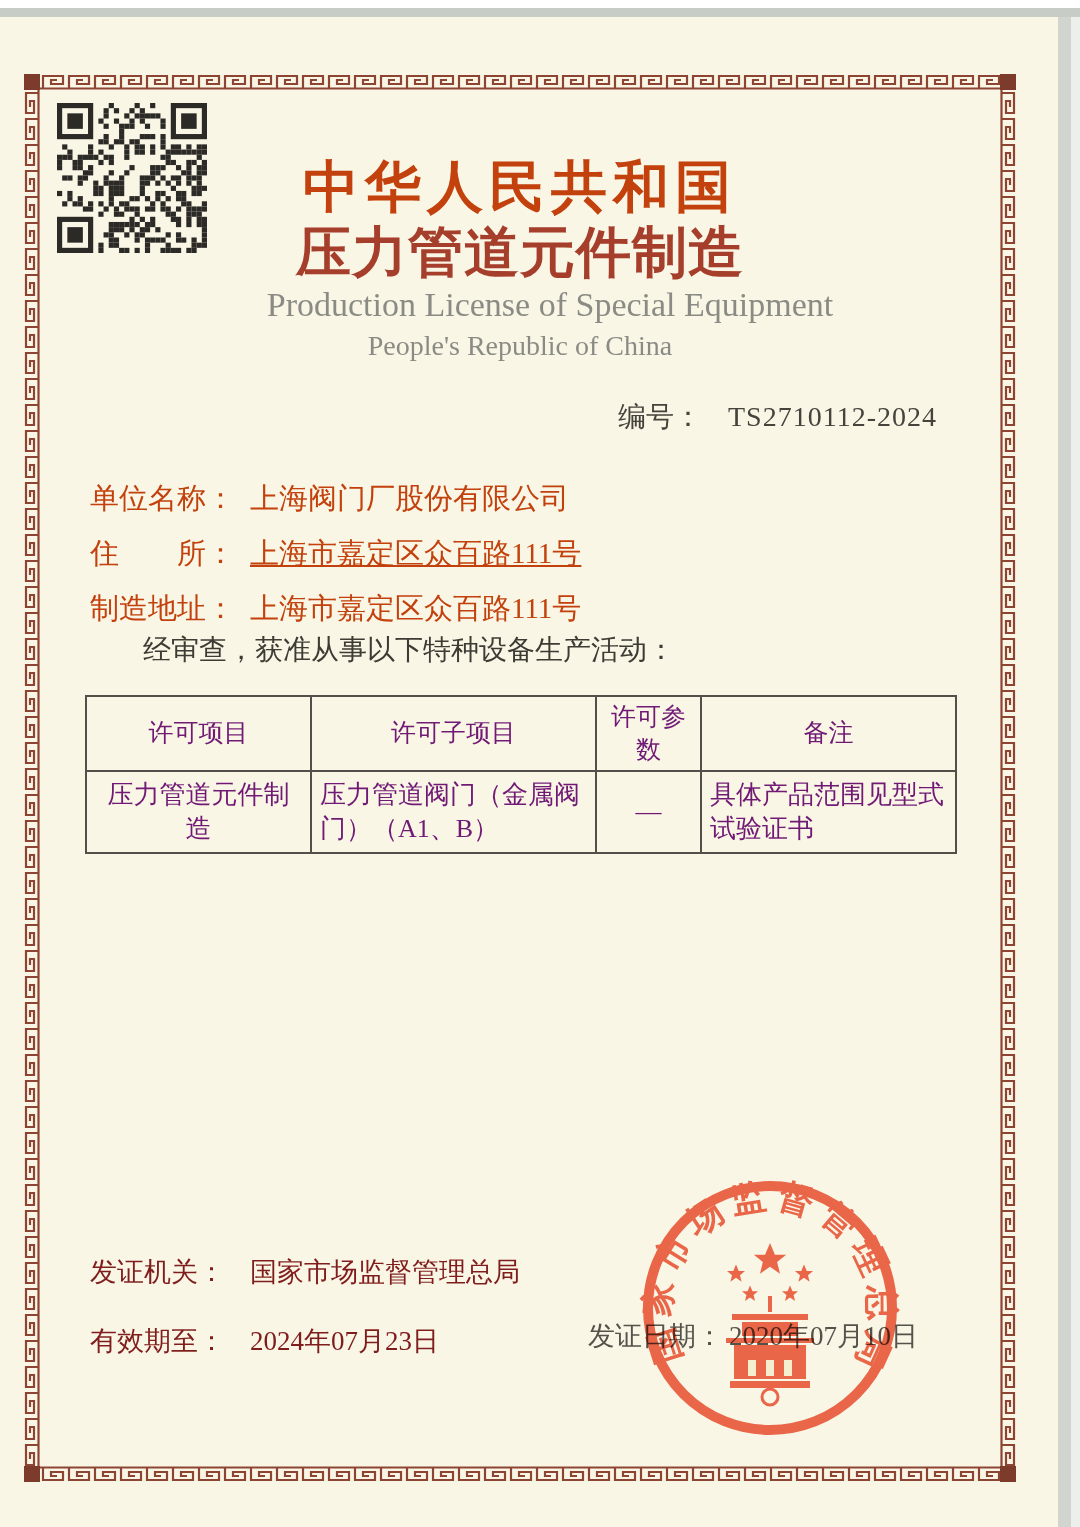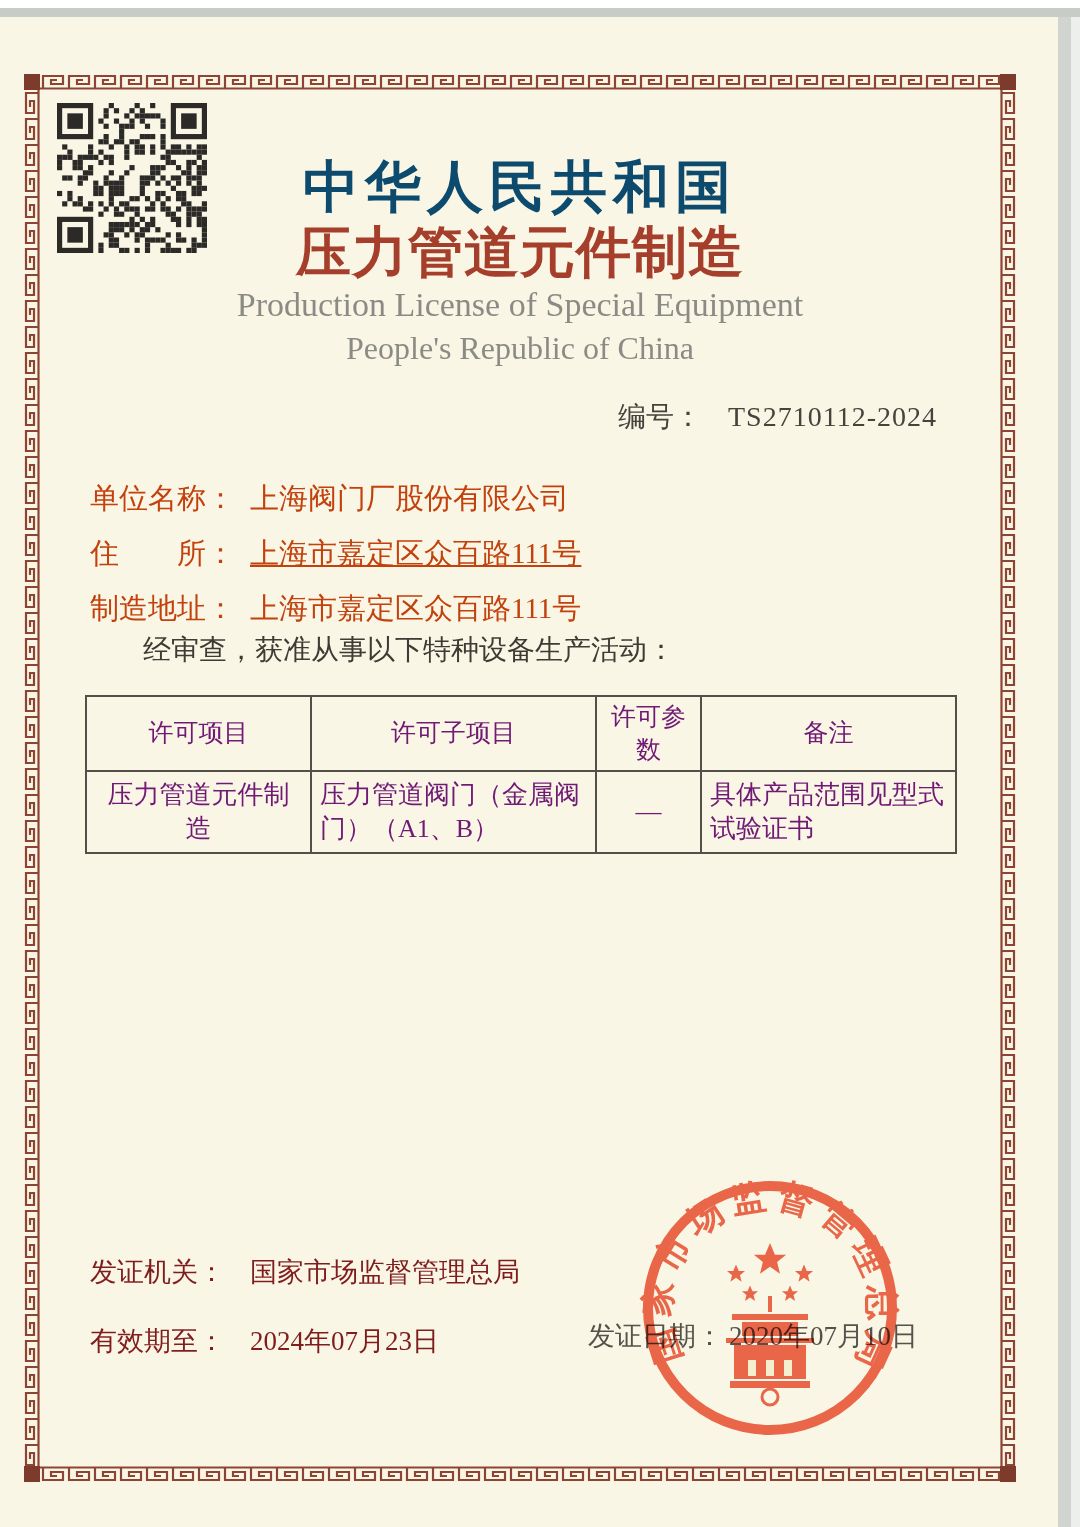--- a/index.html
+++ b/index.html
@@ -10,24 +10,24 @@
   .top-divider { left:0; top:8px; width:1080px; height:9px; background:#c8ccc7; }
   .paper { left:0; top:17px; width:1058px; height:1510px; background:#faf6e5; }
   .edge-shadow { left:1058px; top:17px; width:13px; height:1510px; background:#d2d4d0; }
   .edge-fade { left:1071px; top:17px; width:9px; height:1510px; background:#edefec; }
 
   .corner { width:16px; height:16px; background:#7d3b2b; }
 
   .qr { left:57px; top:103px; width:150px; height:150px; }
 
   .title-wrap { left:24px; top:0; width:992px; text-align:center; }
-  .title-cn1 { top:150px; font-family:"Liberation Sans","DejaVu Sans",sans-serif; font-weight:bold; font-size:56px; letter-spacing:6px; color:#0c4a6e; }
+  .title-cn1 { top:150px; font-family:"Liberation Sans","DejaVu Sans",sans-serif; font-weight:bold; font-size:56px; letter-spacing:6px; color:#c2410c; }
   .title-cn2 { top:216px; font-family:"Liberation Sans","DejaVu Sans",sans-serif; font-weight:bold; font-size:55px; letter-spacing:1px; color:#a63e2c; }
-  .title-en1 { top:286px; font-size:34px; color:#8b8b85; }
-  .title-en2 { top:330px; font-size:32px; color:#8b8b85; }
+  .title-en1 { top:286px; font-size:34px; color:#8b8b85;margin-left:30px; }
+  .title-en2 { top:330px; font-size:28px; color:#8b8b85; }
 
   .license-no { left:618px; top:398px; font-size:28px; color:#45433c; }
   .license-no .val { margin-left:26px; letter-spacing:1px; }
 
   .info-line { font-size:29px; color:#c2410c; }
   .info-label { display:inline-block; min-width:160px; }
   .info-value { margin-left:0px; }
 
   .statement { left:143px; top:631px; font-size:28px; color:#3d3b34; }
 

